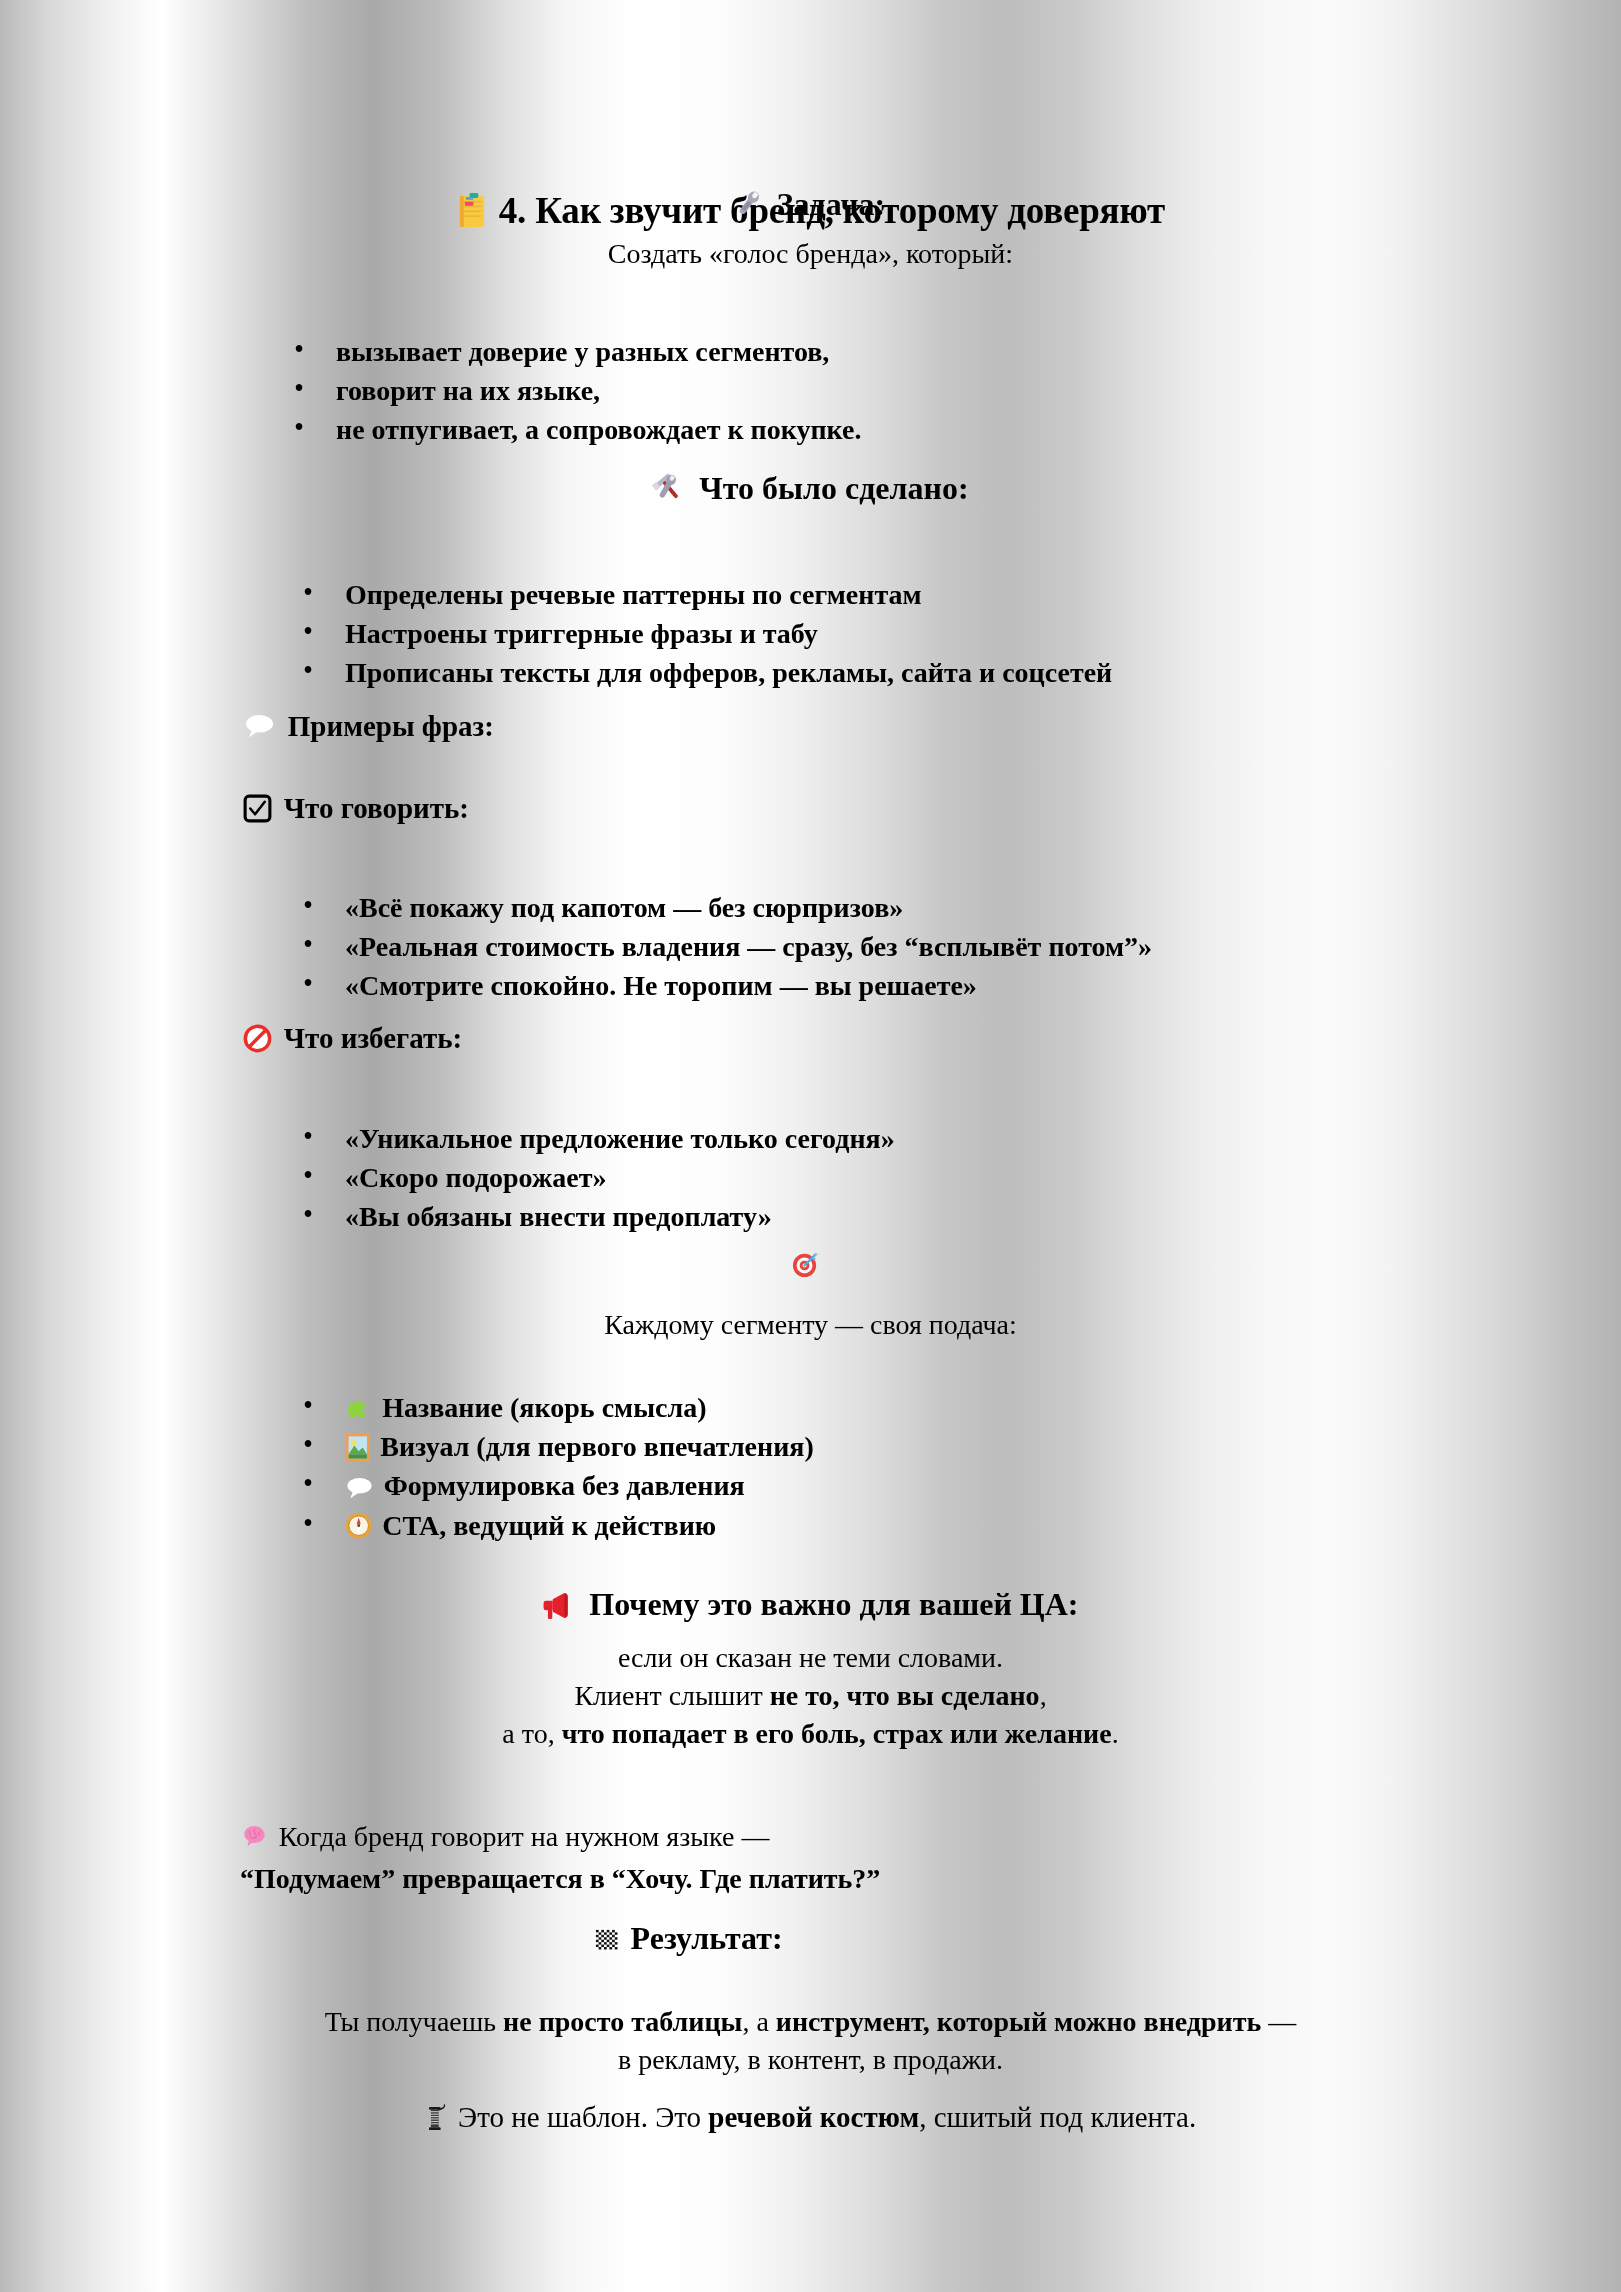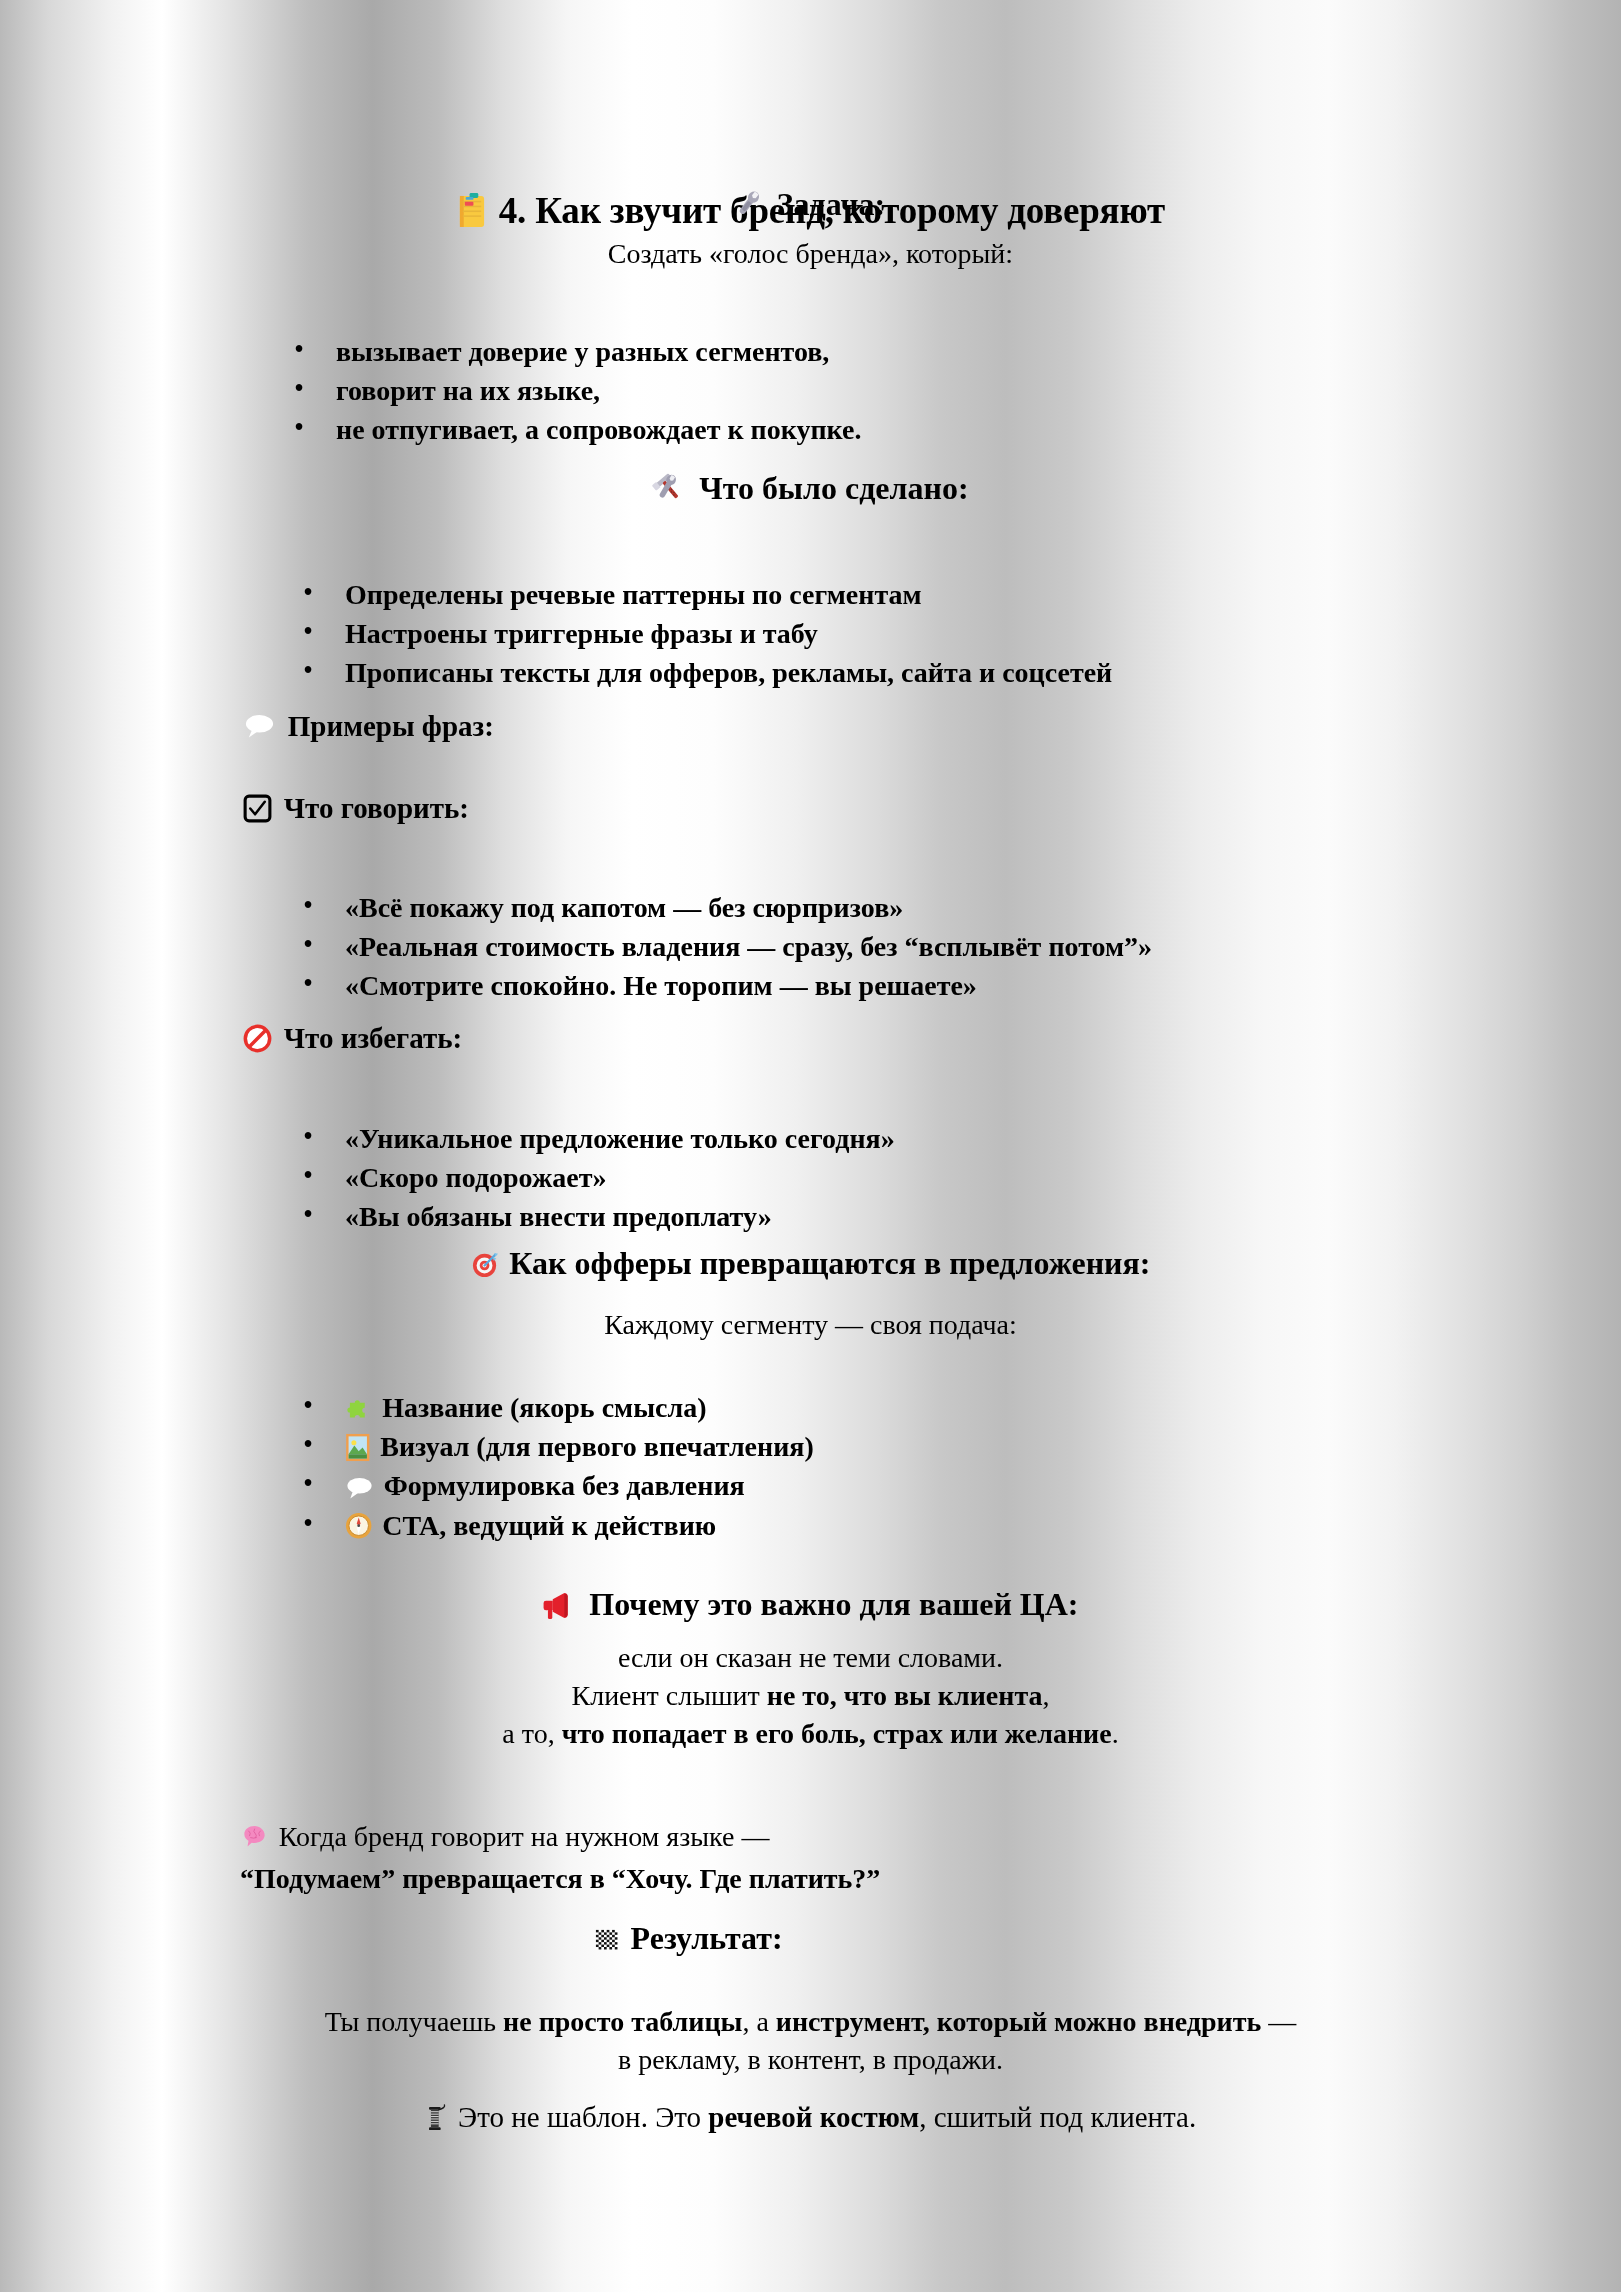--- a/index.html
+++ b/index.html
@@ -260,21 +260,21 @@
       <span class="emj" style="width:29px;height:29px;margin-right:9.8px;vertical-align:-4.9px;">
         <svg width="29" height="29" viewBox="0 0 30 30" aria-hidden="true">
           <circle cx="14" cy="16" r="12" fill="#e8433c"></circle>
           <circle cx="14" cy="16" r="8.2" fill="#f7f7f7"></circle>
           <circle cx="14" cy="16" r="5" fill="#e8433c"></circle>
           <circle cx="14" cy="16" r="2.1" fill="#f7f7f7"></circle>
           <path d="M14 16 L25 5" stroke="#5aa8dd" stroke-width="2.4" stroke-linecap="round"></path>
           <path d="M24 3 l4 1 l-2.6 2.6 z" fill="#7ec3ea"></path>
           <path d="M22.6 7.4 l1 4 l2.6 -2.6 z" fill="#7ec3ea"></path>
         </svg>
-      </span><span>Как офферы превращаются в предложения:</span>
+      </span>
     </div>
   </div>
 
   <div class="blk" style="left:0;top:1298px;width:1621px;margin-top:8px;">
     <div class="p-center">Каждому сегменту — своя подача:</div>
   </div>
 
   <div class="blk" style="left:274px;top:1372px;width:1274px;">
     <ul class="bul">
       <li>
@@ -326,21 +326,21 @@
           <rect x="5" y="19" width="4.5" height="10" rx="1.6" fill="#e3202b"></rect>
           <path d="M10 8.5 L21 2.5 a3 3 0 0 1 4.4 2.6 v19.8 a3 3 0 0 1 -4.4 2.6 L10 21.5 z" fill="#e3202b"></path>
           <path d="M22 3 a3 3 0 0 1 3.4 2.1 v19.8 a3 3 0 0 1 -3.4 2.1 z" fill="#c01620"></path>
         </svg>
       </span><span>Почему это важно для вашей ЦА:</span>
     </div>
   </div>
 
   <div class="blk" style="left:0;top:1639px;width:1621px;">
     <div class="p-center">если он сказан не теми словами.</div>
-    <div class="p-center"><span>Клиент слышит </span><b>не то, что вы клиента</b><span>,</span></div>
+    <div class="p-center"><span>Клиент слышит </span><b>не то, что вы сделано</b><span>,</span></div>
     <div class="p-center"><span>а то, </span><b>что попадает в его боль, страх или желание</b><span>.</span></div>
   </div>
 
   <div class="blk" style="left:240px;top:1818px;width:1176px;">
     <div class="p-left">
       <span class="emj" style="width:29px;height:27.4px;margin-right:9.8px;vertical-align:-4.9px;">
         <svg width="29" height="27.4" viewBox="0 0 30 28" aria-hidden="true">
           <path d="M15 2 c-5.5 0 -10.5 3.2 -10.5 8.2 c0 3.2 1.7 5.6 4.3 7 l-1 6 l4.2 -4 c1 .2 2 .3 3 .3 c5.5 0 10.5 -3.2 10.5 -8.2 S20.5 2 15 2 z" fill="#f489c0"></path>
           <g stroke="#e0609f" stroke-width="0.9" fill="none" stroke-linecap="round">
             <path d="M9 7 q3 2 1 5"></path>

